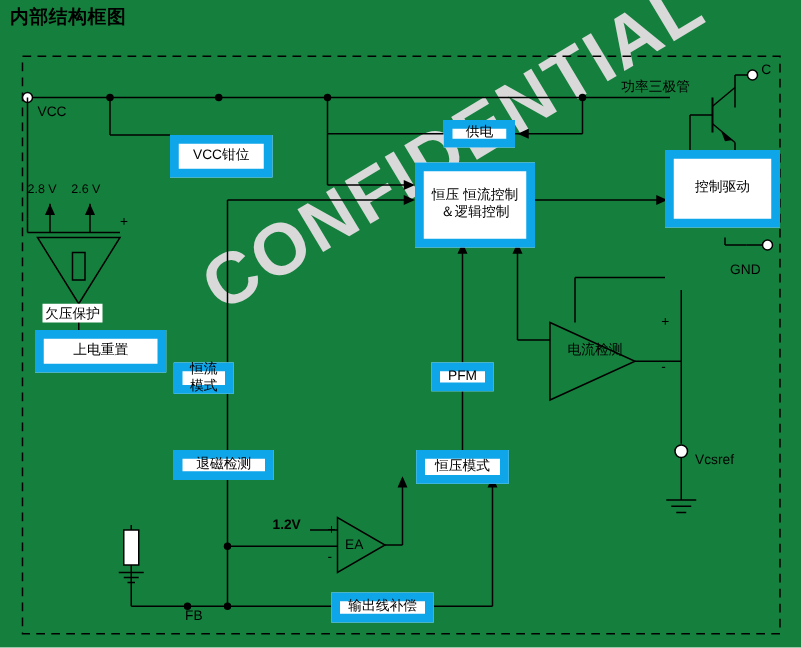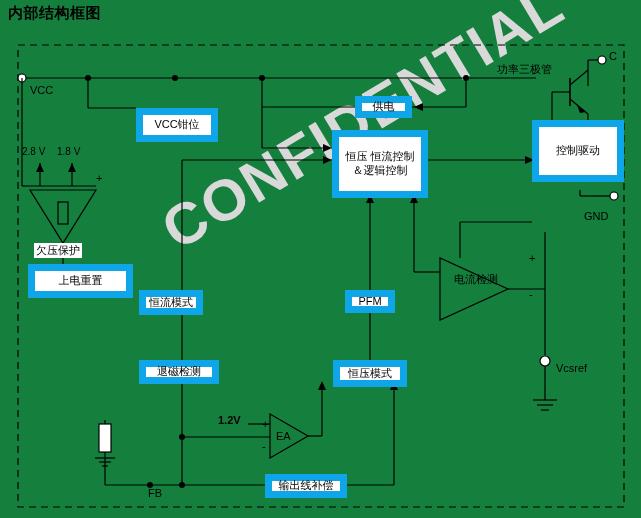--- a/index.html
+++ b/index.html
@@ -231,21 +231,21 @@
     <line x1="348" y1="383" x2="348" y2="383" stroke="#000" stroke-width="1.2"></line>
   </svg>
 
   <div class="lbl" style="left:30px; top:84px;">VCC</div>
   <div class="lbl" style="left:609px; top:50px;">C</div>
   <div class="lbl" style="left:584px; top:210px;">GND</div>
   <div class="lbl" style="left:148px; top:487px;">FB</div>
   <div class="lbl" style="left:556px; top:362px;">Vcsref</div>
 
   <div class="lbl small" style="left:22px; top:146px;">2.8 V</div>
-  <div class="lbl small" style="left:57px; top:146px;">1.8 V</div>
+  <div class="lbl small" style="left:57px; top:146px;">2.6 V</div>
   <div class="lbl bold" style="left:218px; top:414px;">1.2V</div>
 
   <div class="lbl" style="left:497px; top:62px;">功率三极管</div>
 
   <div class="lbl" style="left:96px; top:172px;">+</div>
   <div class="lbl" style="left:262px; top:418px;">+</div>
   <div class="lbl" style="left:262px; top:440px;">-</div>
   <div class="lbl" style="left:529px; top:252px;">+</div>
   <div class="lbl" style="left:529px; top:288px;">-</div>
 
@@ -259,21 +259,21 @@
 
   <div class="box two-line" style="left:332px; top:130px; width:96px; height:68px;">
     <span>恒压 恒流控制</span>
     <span>＆逻辑控制</span>
   </div>
 
   <div class="box" style="left:532px; top:120px; width:92px; height:62px;">控制驱动</div>
 
   <div class="box" style="left:28px; top:264px; width:105px; height:34px;">上电重置</div>
 
-  <div class="box" style="left:139px; top:290px; width:64px; height:25px;">恒流模式</div>
+  <div class="box" style="left:139px; top:290px; width:48px; height:25px;">恒流模式</div>
 
   <div class="box" style="left:345px; top:290px; width:50px; height:23px;">PFM</div>
 
   <div class="box" style="left:139px; top:360px; width:80px; height:24px;">退磁检测</div>
 
   <div class="box" style="left:333px; top:360px; width:74px; height:27px;">恒压模式</div>
 
   <div class="box" style="left:265px; top:474px; width:82px; height:24px;">输出线补偿</div>
 
 </div>

